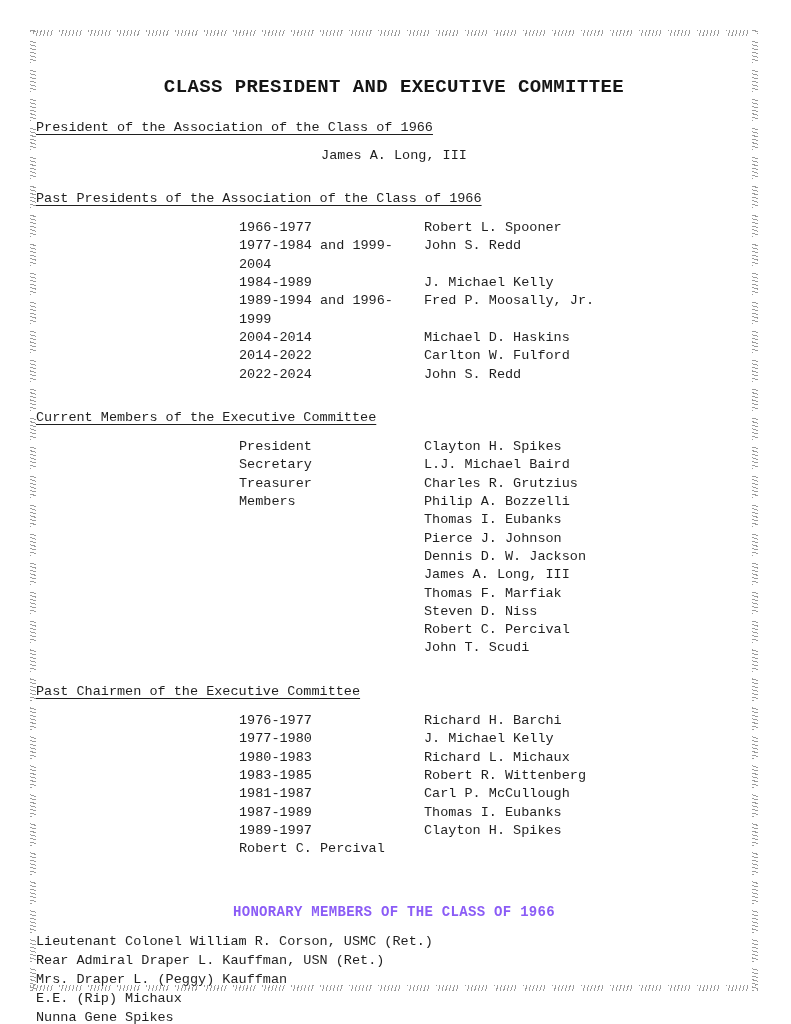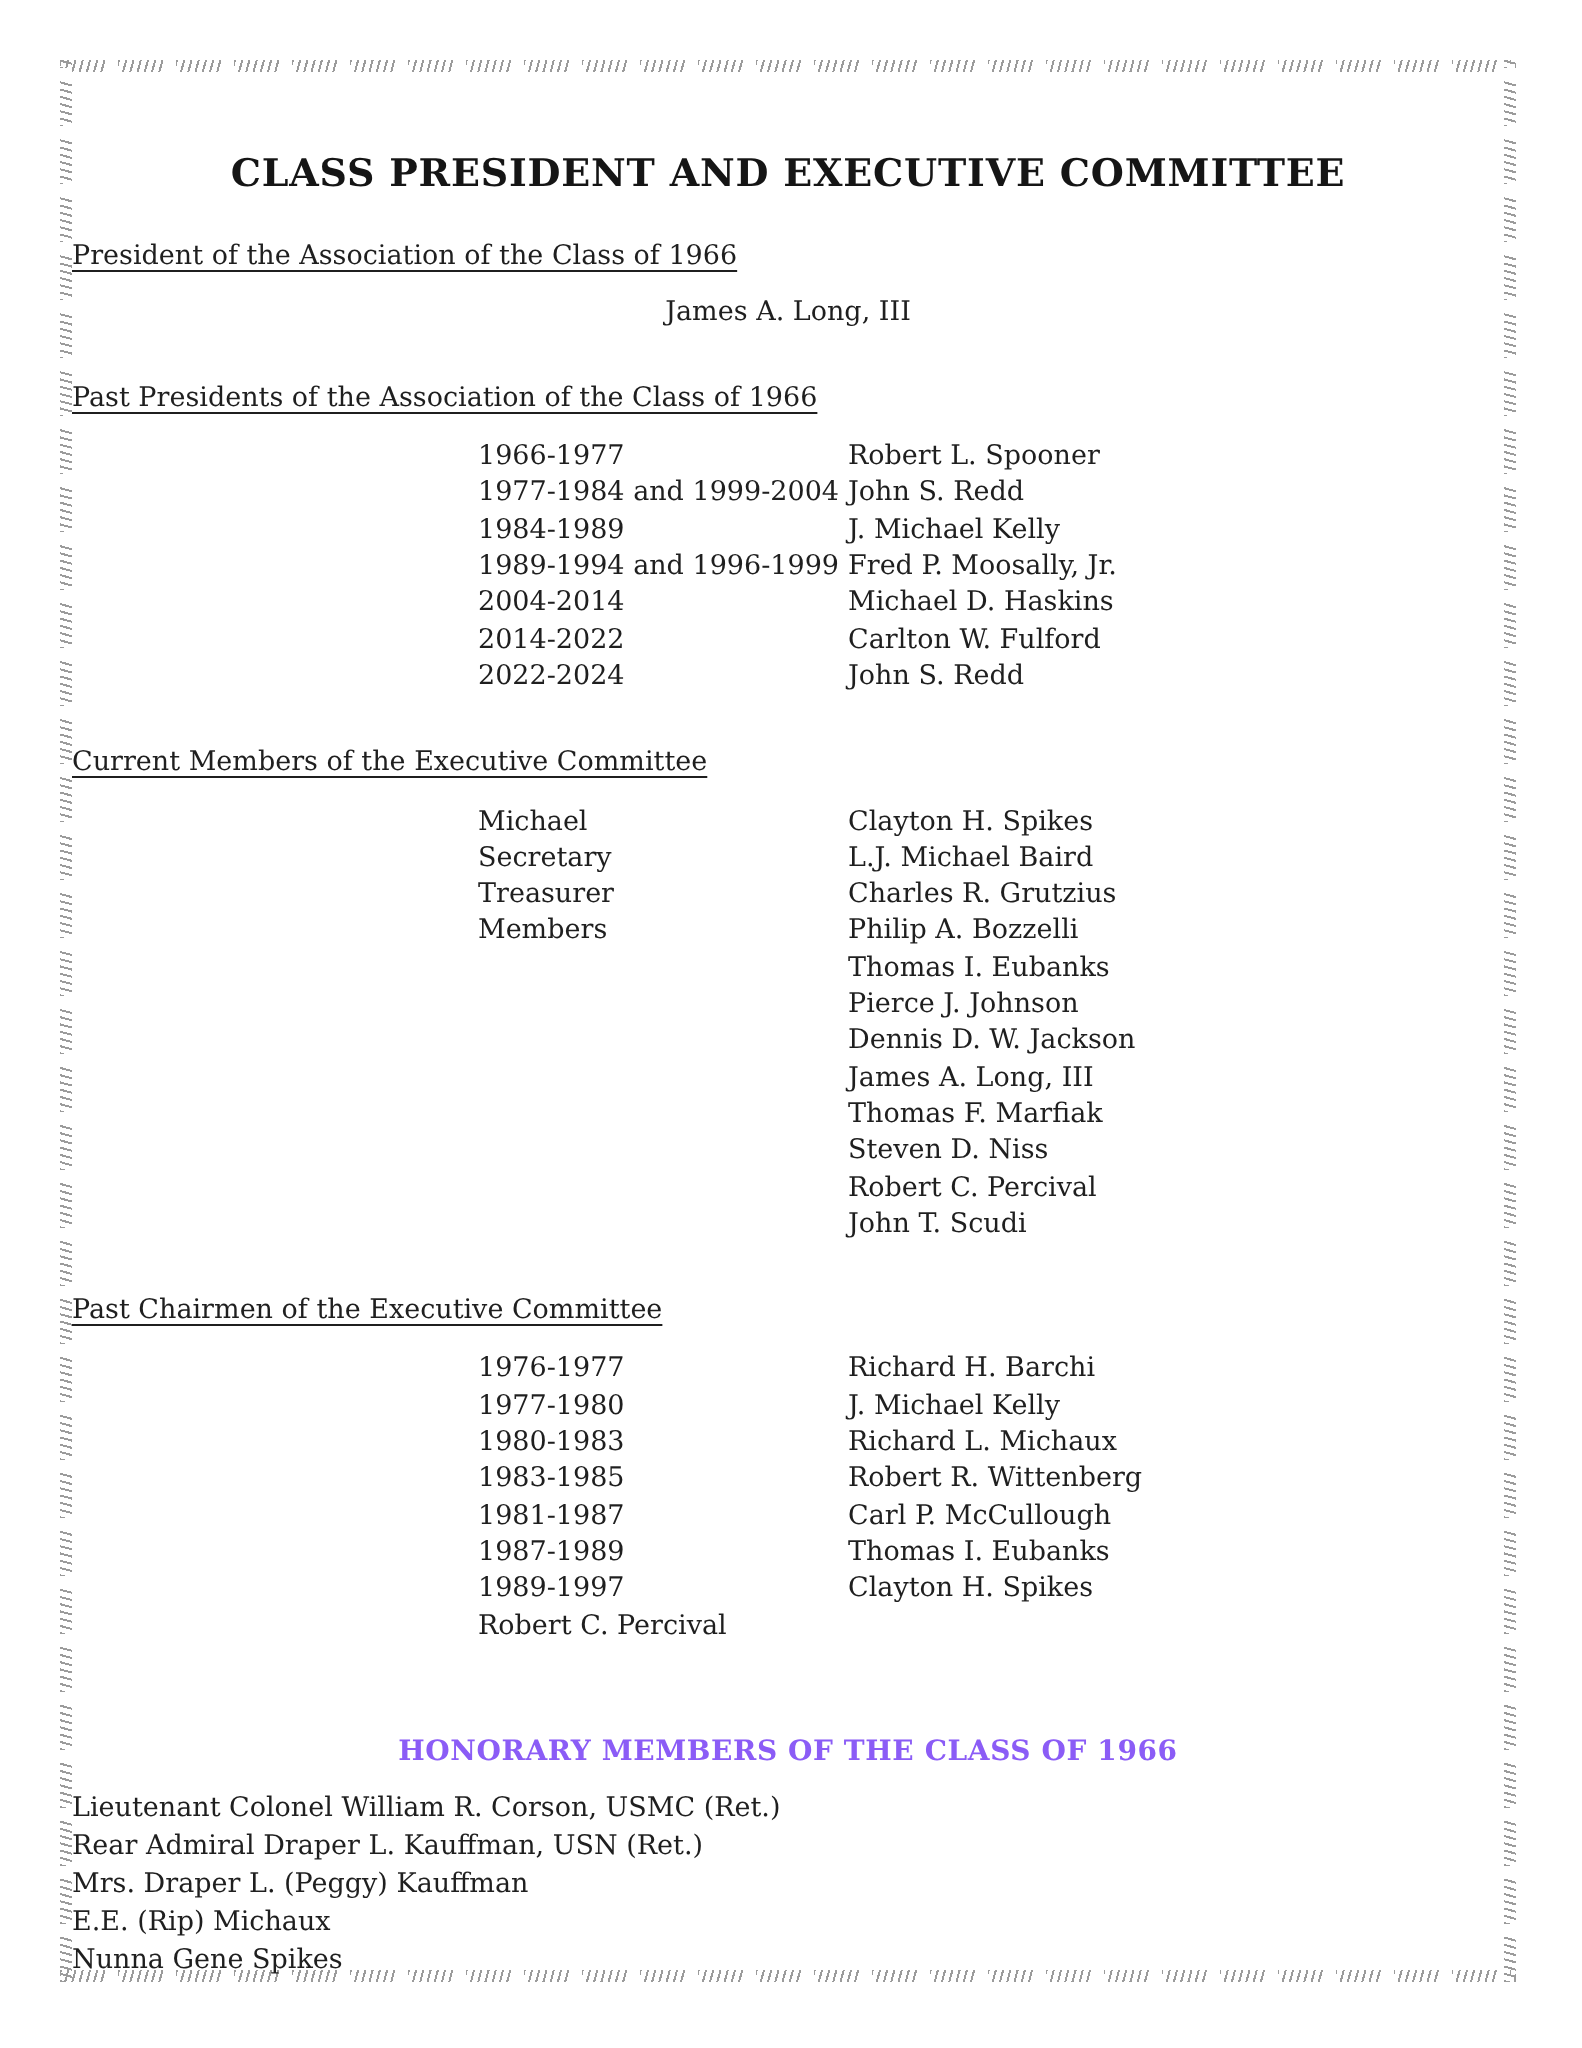--- a/index.html
+++ b/index.html
@@ -9,20 +9,21 @@
     height: 1024px;
     position: relative;
     font-family: "DejaVu Serif", "Liberation Serif", serif;
     color: #1f1f1f;
     overflow: hidden;
   }
   .page {
     position: absolute;
     inset: 0;
     background: #ffffff;
+    font-family: Liberation Mono, monospace;
   }
   
   .frame-edge { position: absolute; }
   .frame-top, .frame-bottom {
     left: 30px; right: 33px; height: 6px;
     background-image:
       repeating-linear-gradient(90deg, rgba(255,255,255,0) 0 23px, #ffffff 23px 29px),
       repeating-linear-gradient(105deg, #9b9b9b 0 1px, rgba(255,255,255,0) 1px 3.5px);
   }
   .frame-top { top: 30px; }
@@ -136,21 +137,21 @@
         <div class="two-col-row">
           <span class="col-label">2022-2024</span>
           <span class="col-name">John S. Redd</span>
         </div>
       </div>
 
     <div class="section-heading mt-26">Current Members of the Executive Committee</div>
     <div class="two-col-table">
 
         <div class="two-col-row">
-          <span class="col-label">Michael</span>
+          <span class="col-label">President</span>
           <span class="col-name">Clayton H. Spikes</span>
         </div>
 
         <div class="two-col-row">
           <span class="col-label">Secretary</span>
           <span class="col-name">L.J. Michael Baird</span>
         </div>
 
         <div class="two-col-row">
           <span class="col-label">Treasurer</span>

